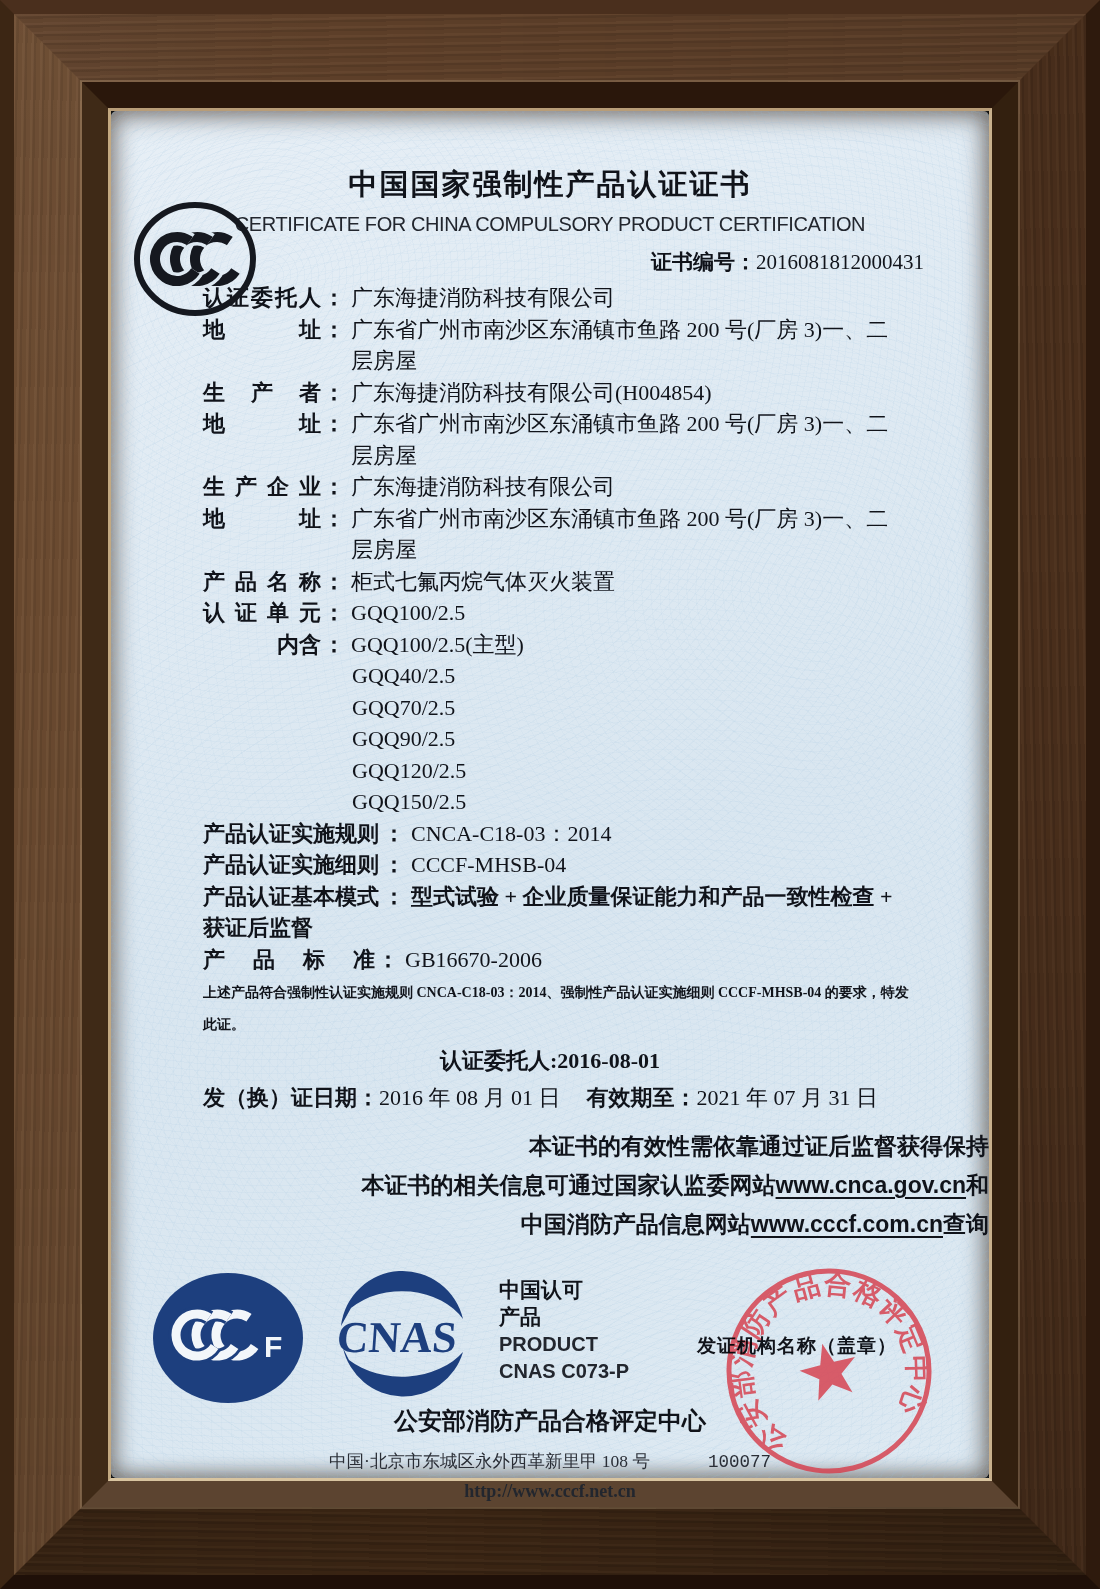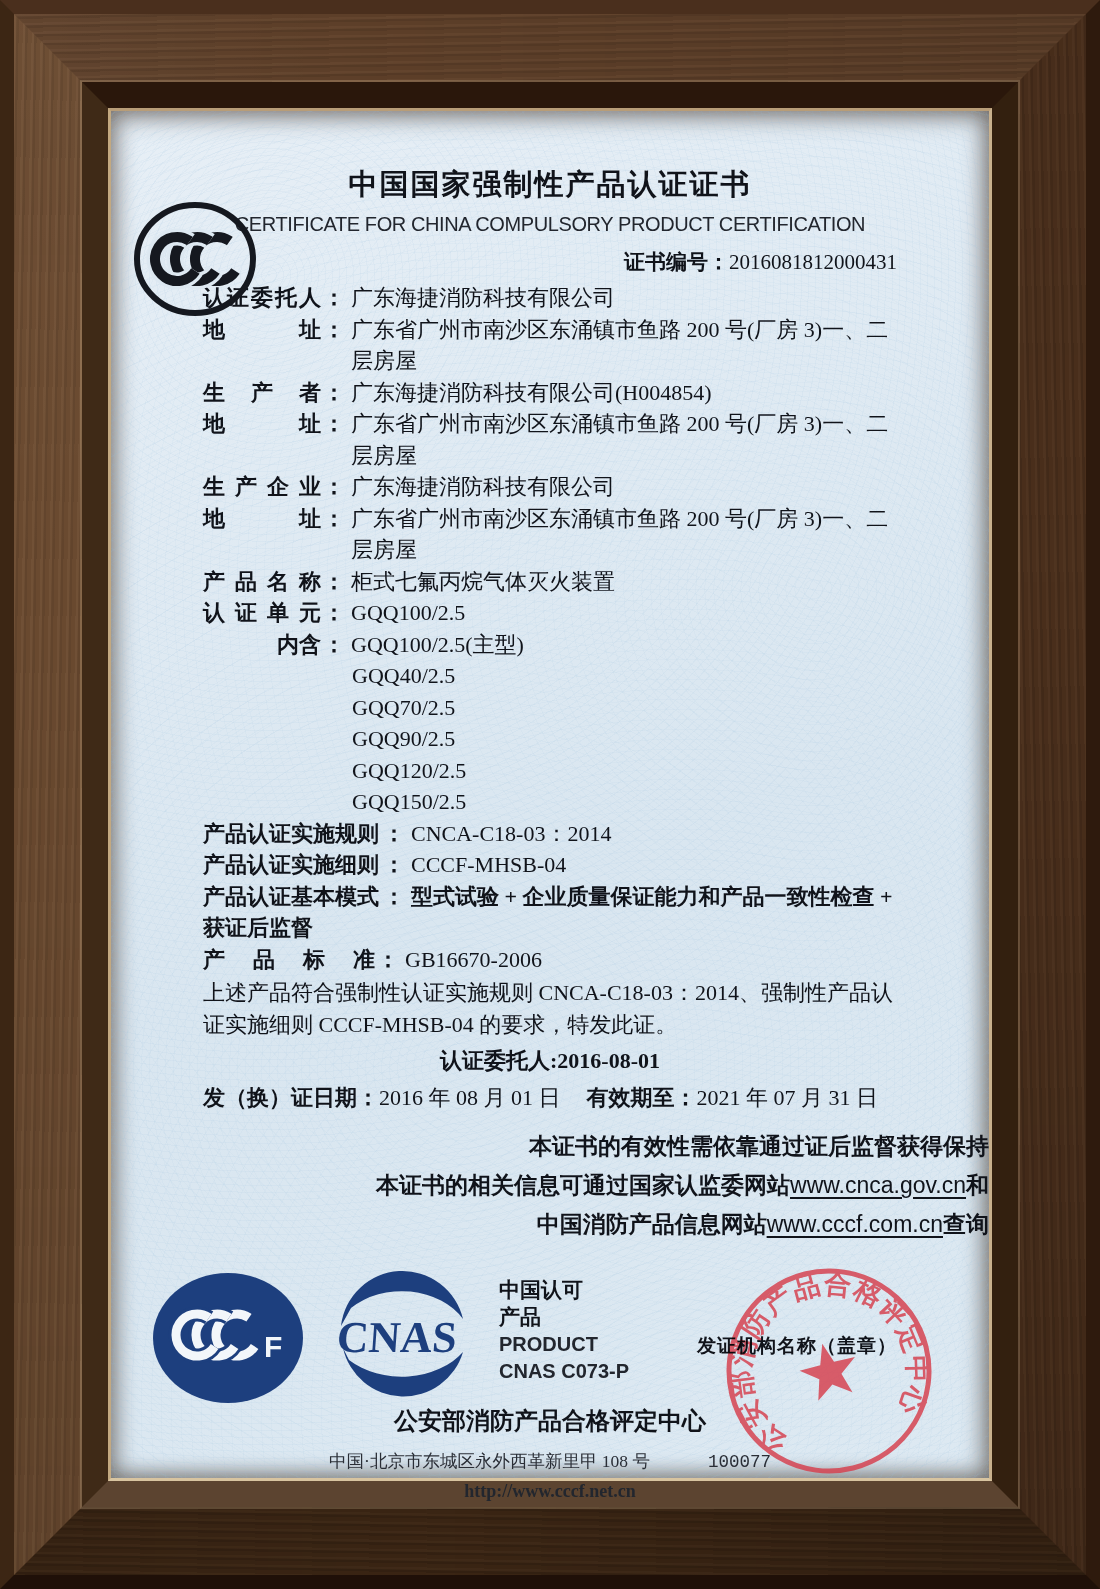--- a/index.html
+++ b/index.html
@@ -29,57 +29,57 @@
       background:repeating-linear-gradient(91deg,rgba(255,220,180,.09) 0 2px,rgba(0,0,0,.13) 3px 5px,transparent 5px 9px),
                  linear-gradient(180deg,rgba(255,255,255,.05),transparent 35%,rgba(0,0,0,.20));}
   .grain.right{top:14px;bottom:14px;right:14px;width:68px;
       clip-path:polygon(0 68px,100% 0,100% 100%,0 calc(100% - 68px));
       background:repeating-linear-gradient(89deg,rgba(255,215,170,.06) 0 2px,rgba(0,0,0,.18) 3px 5px,transparent 5px 9px),
                  linear-gradient(180deg,rgba(0,0,0,.08),transparent 35%,rgba(0,0,0,.28));}
   
   .paper{position:absolute;left:111px;top:111px;width:878px;height:1367px;
       background:linear-gradient(160deg,#e7eff6,#d9e6f0 55%,#dde9f2);color:#10131a;
       box-shadow:inset 0 10px 22px rgba(45,32,20,.28),inset 0 -8px 18px rgba(45,32,20,.22),
-                 inset 10px 0 20px rgba(45,32,20,.20),inset -10px 0 20px rgba(45,32,20,.26);}
+                 inset 10px 0 20px rgba(45,32,20,.20),inset -10px 0 20px rgba(45,32,20,.26);border-radius:6px;}
   .paper::before{content:"";position:absolute;inset:0;opacity:.45;pointer-events:none;
       background:
        repeating-radial-gradient(circle at 18% 12%,rgba(150,190,220,.20) 0 1px,transparent 1px 7px),
        repeating-radial-gradient(circle at 80% 35%,rgba(150,190,220,.16) 0 1px,transparent 1px 9px),
        repeating-radial-gradient(circle at 40% 70%,rgba(150,190,220,.16) 0 1px,transparent 1px 8px),
        repeating-radial-gradient(circle at 65% 95%,rgba(150,190,220,.18) 0 1px,transparent 1px 10px);}
   .content{position:relative;z-index:1;height:100%;}
   
   .ccc-mark{position:absolute;left:20px;top:34px;}
   .title{margin:54px 0 0;text-align:center;font-size:29px;font-weight:bold;
       letter-spacing:2px;font-family:"Liberation Sans","DejaVu Sans",sans-serif;}
   .subtitle{margin-top:8px;text-align:center;font-size:20px;letter-spacing:-0.4px;color:#22262e;
       font-family:"Liberation Sans","DejaVu Sans",sans-serif;}
-  .certno{margin-top:12px;text-align:right;padding-right:92px;font-size:21px;}
+  .certno{margin-top:12px;text-align:right;padding-right:65px;font-size:21px;}
   .certno .lab{font-weight:bold;}
   
   .fields{margin:6px 80px 0 92px;font-size:22px;}
   .row{display:flex;line-height:31.5px;}
   .lbl{flex:0 0 118px;font-weight:bold;text-align:justify;text-align-last:justify;}
   .lbl.r{text-align:right;text-align-last:right;}
   .colon{flex:0 0 auto;font-weight:bold;padding:0 6px 0 2px;}
   .val{flex:1;}
   .row.cont{padding-left:149px;display:block;}
   .row.long{display:block;}
   .row.long .llbl{font-weight:bold;}
   .row.long .lcolon{font-weight:bold;padding:0 6px 0 4px;}
   .row.long .bval{font-weight:bold;}
   .lblw{flex:0 0 172px;font-weight:bold;text-align:justify;text-align-last:justify;}
-  .statement{margin:2px 80px 0 92px;font-size:22px;line-height:32px;font-weight:normal;}
+  .statement{margin:2px 80px 0 92px;font-size:14px;line-height:32px;font-weight:bold;}
   .first-issue{margin-top:4px;text-align:center;font-size:22px;font-weight:bold;line-height:32px;}
   .issue-line{margin:4px 80px 0 92px;font-size:22px;line-height:33px;}
   .issue-line b{font-weight:bold;}
   .issue-line .gap{display:inline-block;width:26px;}
   
   .notices{margin-top:14px;text-align:right;font-size:23px;font-weight:bold;line-height:38px;}
-  .notices .url{font-family:"Liberation Sans","DejaVu Sans",sans-serif;font-weight:normal;
+  .notices .url{font-family:"Liberation Sans","DejaVu Sans",sans-serif;font-weight:bold;
       text-decoration:underline;text-underline-offset:4px;}
   
   .cccf-logo{position:absolute;left:40px;top:1106px;}
   .cnas-logo{position:absolute;left:216px;top:1099px;}
   .cnas-lines{position:absolute;left:388px;top:1112px;font-size:21px;line-height:27px;font-weight:bold;}
   .cnas-lines .en{font-family:"Liberation Sans","DejaVu Sans",sans-serif;font-size:20px;font-weight:bold;color:#22262e;}
   .stamp-caption{position:absolute;left:586px;top:1168px;width:280px;font-size:19px;
       font-weight:bold;letter-spacing:1px;z-index:3;}
   .stamp{position:absolute;left:598px;top:1086px;z-index:4;opacity:.84;mix-blend-mode:multiply;
       transform:rotate(-14deg);}

